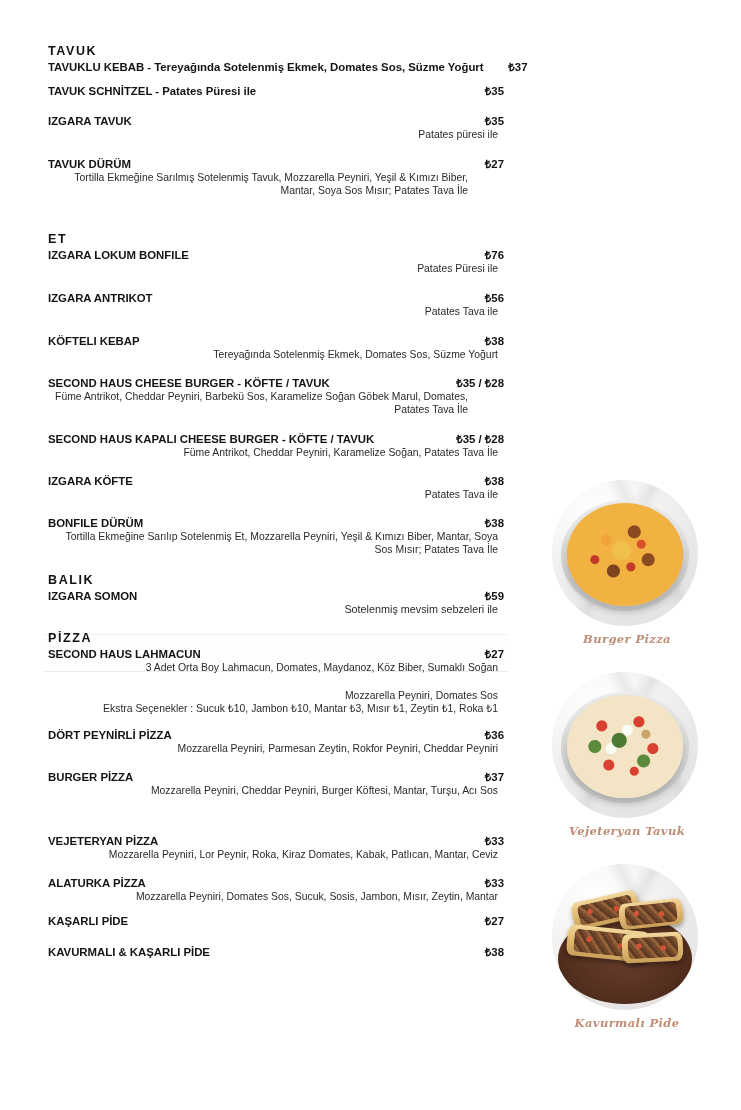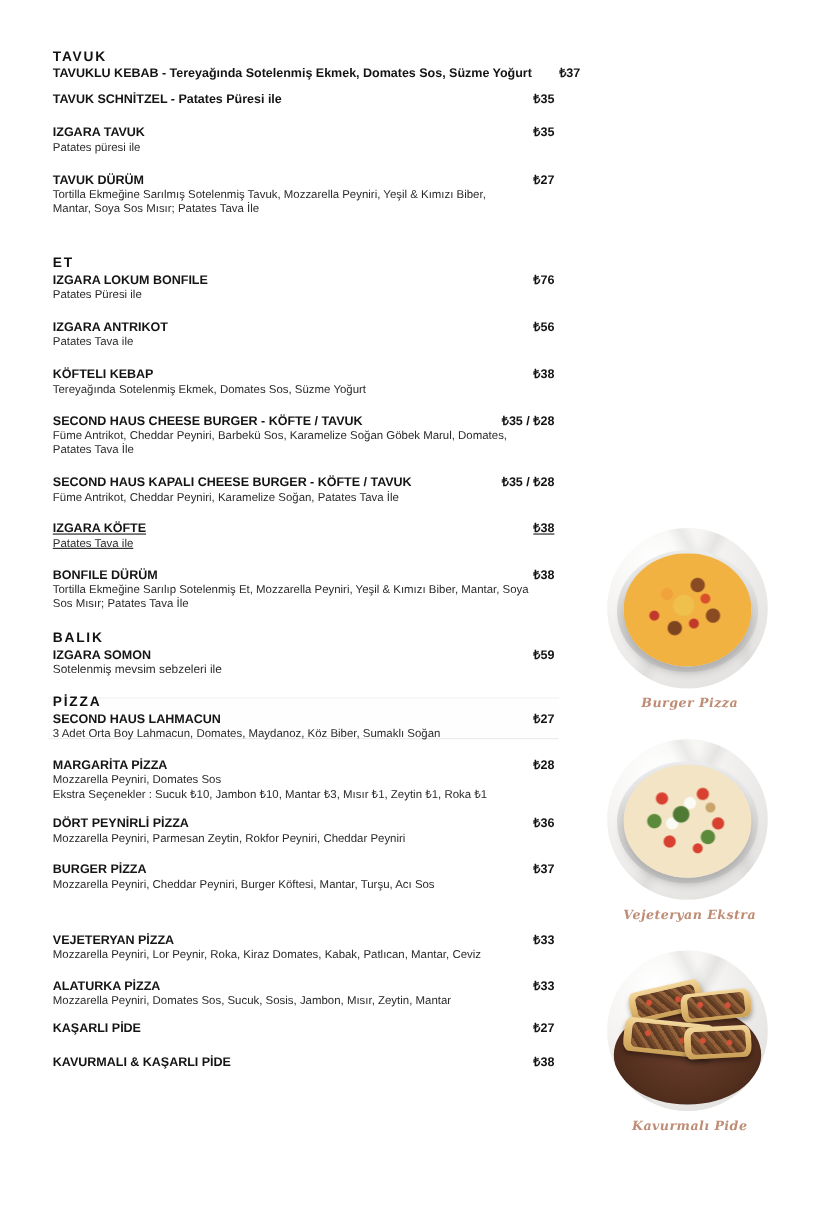--- a/index.html
+++ b/index.html
@@ -70,20 +70,21 @@
     min-width: 34px;
   }
 
   .item-desc {
     font-size: 10.4px;
     font-weight: 400;
     line-height: 13.2px;
     color: #2a2a2a;
     max-width: 450px;
     margin-top: 0px;
+    text-align: right;
   }
   .item-desc.w-narrow { max-width: 420px; }
 
   
   .overlay-band {
     position: absolute;
     left: 44px;
     top: 634px;
     width: 464px;
     height: 38px;
@@ -275,21 +276,21 @@
       </div>
 
       <div class="item" style="margin-bottom:15px;">
         <div class="item-row">
           <span class="item-name">SECOND HAUS KAPALI CHEESE BURGER - KÖFTE / TAVUK</span>
           <span class="item-price">₺35 / ₺28</span>
         </div>
         <div class="item-desc">Füme Antrikot, Cheddar Peyniri, Karamelize Soğan, Patates Tava İle</div>
       </div>
 
-      <div class="item" style="margin-bottom:15px;text-decoration:underline;">
+      <div class="item" style="margin-bottom:15px;">
         <div class="item-row">
           <span class="item-name">IZGARA KÖFTE</span>
           <span class="item-price">₺38</span>
         </div>
         <div class="item-desc">Patates Tava ile</div>
       </div>
 
       <div class="item" style="margin-bottom:0;">
         <div class="item-row">
           <span class="item-name">BONFILE DÜRÜM</span>
@@ -315,24 +316,20 @@
 
       <div class="item" style="margin-bottom:15px;">
         <div class="item-row">
           <span class="item-name">SECOND HAUS LAHMACUN</span>
           <span class="item-price">₺27</span>
         </div>
         <div class="item-desc">3 Adet Orta Boy Lahmacun, Domates, Maydanoz, Köz Biber, Sumaklı Soğan</div>
       </div>
 
       <div class="item" style="margin-bottom:13px;">
-        <div class="item-row">
-          <span class="item-name">MARGARİTA PİZZA</span>
-          <span class="item-price">₺28</span>
-        </div>
         <div class="item-desc">Mozzarella Peyniri, Domates Sos</div>
         <div class="item-desc">Ekstra Seçenekler :  Sucuk ₺10, Jambon ₺10, Mantar ₺3, Mısır ₺1, Zeytin ₺1, Roka ₺1</div>
       </div>
 
       <div class="item" style="margin-bottom:15px;">
         <div class="item-row">
           <span class="item-name">DÖRT PEYNİRLİ PİZZA</span>
           <span class="item-price">₺36</span>
         </div>
         <div class="item-desc">Mozzarella Peyniri, Parmesan Zeytin, Rokfor Peyniri, Cheddar Peyniri</div>
@@ -389,21 +386,21 @@
       </div>
       <div class="photo-caption">Burger Pizza</div>
     </div>
 
     <div class="photo-block">
       <div class="photo-circle">
         <div class="marble"></div>
         <div class="plate"></div>
         <div class="pie veg"></div>
       </div>
-      <div class="photo-caption">Vejeteryan Ekstra</div>
+      <div class="photo-caption">Vejeteryan Tavuk</div>
     </div>
 
     <div class="photo-block">
       <div class="photo-circle">
         <div class="marble"></div>
         <div class="board"></div>
         <div class="pide-wrap">
           <div class="pide pide1">
               <div class="mince"></div>
             </div>

